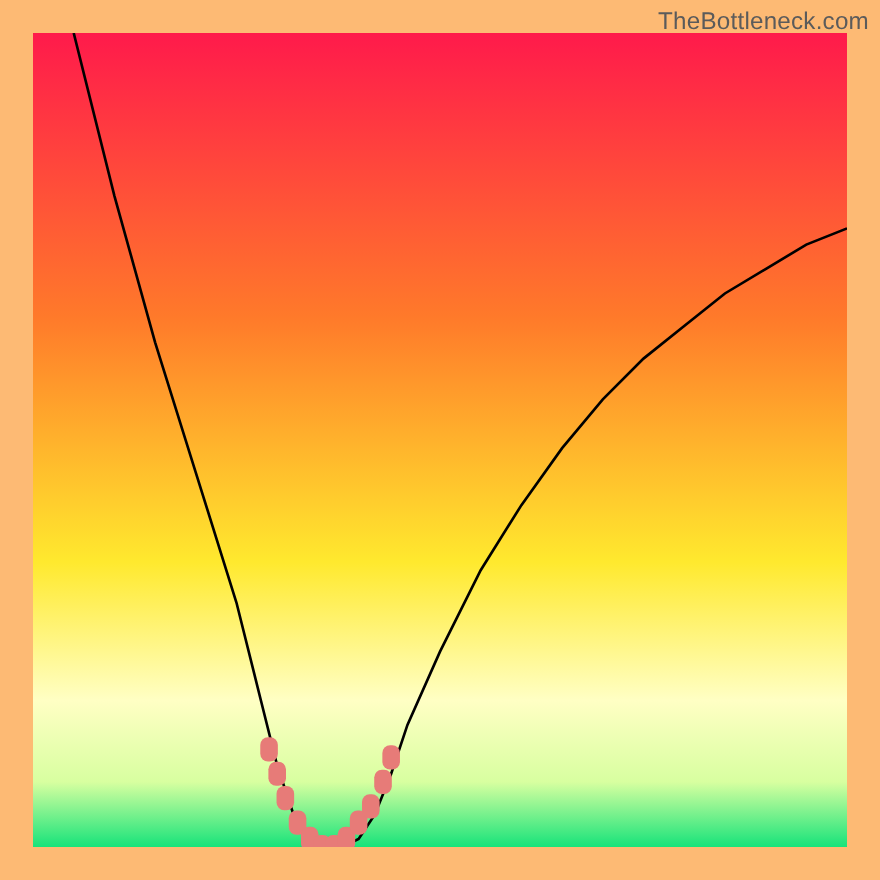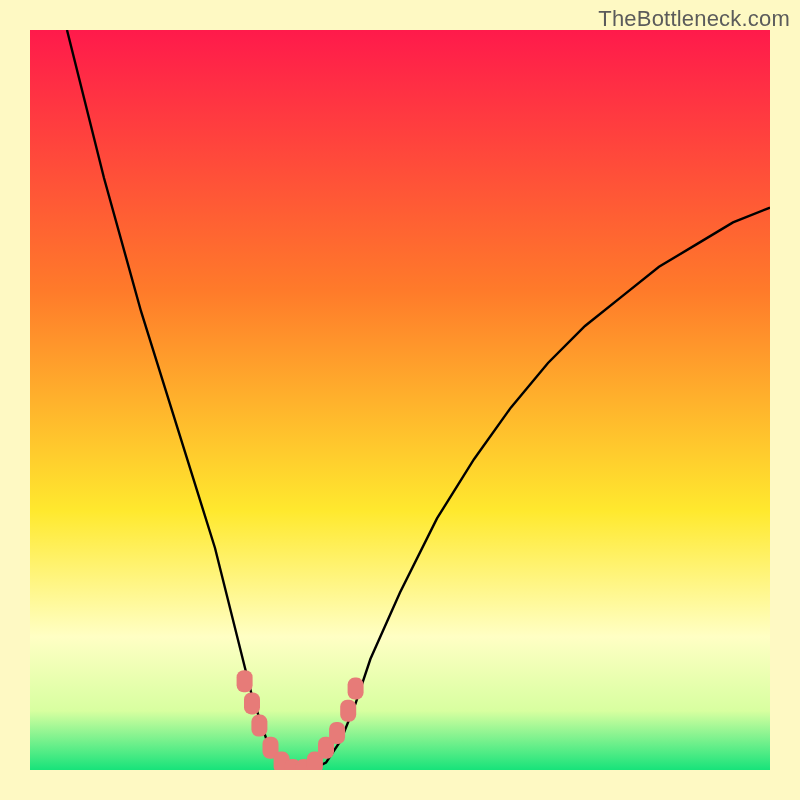--- a/index.html
+++ b/index.html
@@ -1,16 +1,16 @@
 <!DOCTYPE html>
 <html><head>
 <meta charset="utf-8">
 <style>
   html,body{margin:0;padding:0;width:800px;height:800px;background:#000;overflow:hidden;font-family:Arial,Helvetica,sans-serif}
-  .frame{position:absolute;left:0;top:0;width:800px;height:800px;background:#fef9c3}
+  .frame{position:absolute;left:0;top:0;width:800px;height:800px;background:#fdba74}
   .plot{position:absolute;left:30px;top:30px;width:740px;height:740px;overflow:hidden}
   .attrib{position:absolute;right:10px;top:6px;color:#5b5b5b;font-size:22px;letter-spacing:.2px;font-weight:500}
 </style>
 </head>
 <body>
 
 <div class="frame">
   <div class="attrib">TheBottleneck.com</div>
   <div class="plot">
     <svg id="chart-svg" width="740" height="740" viewBox="0 0 740 740" preserveAspectRatio="none">

